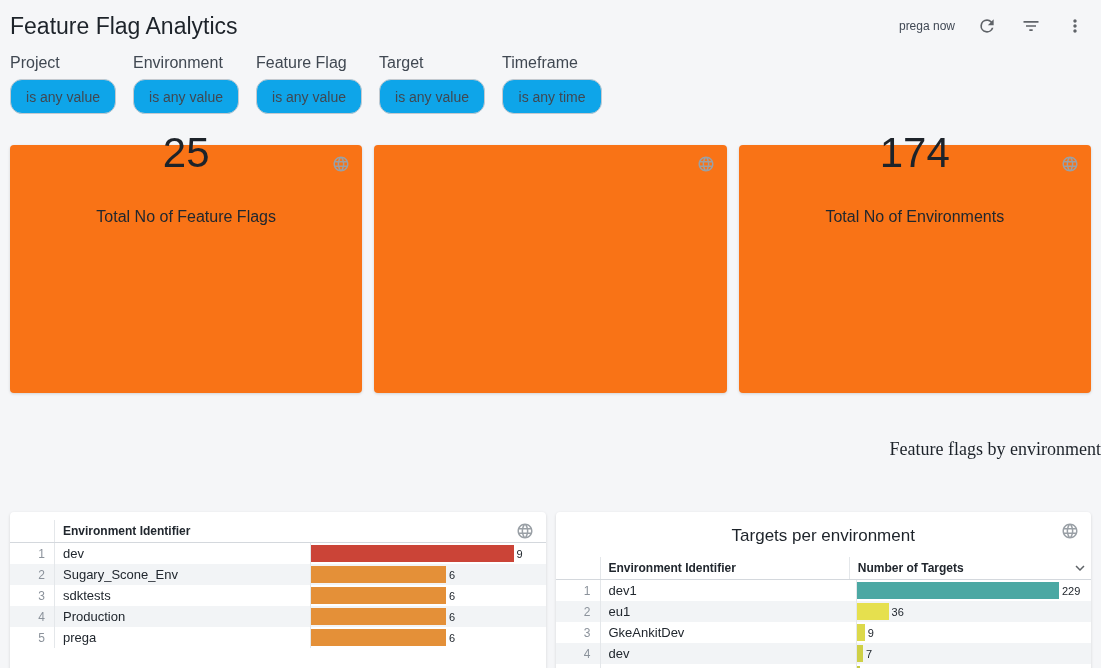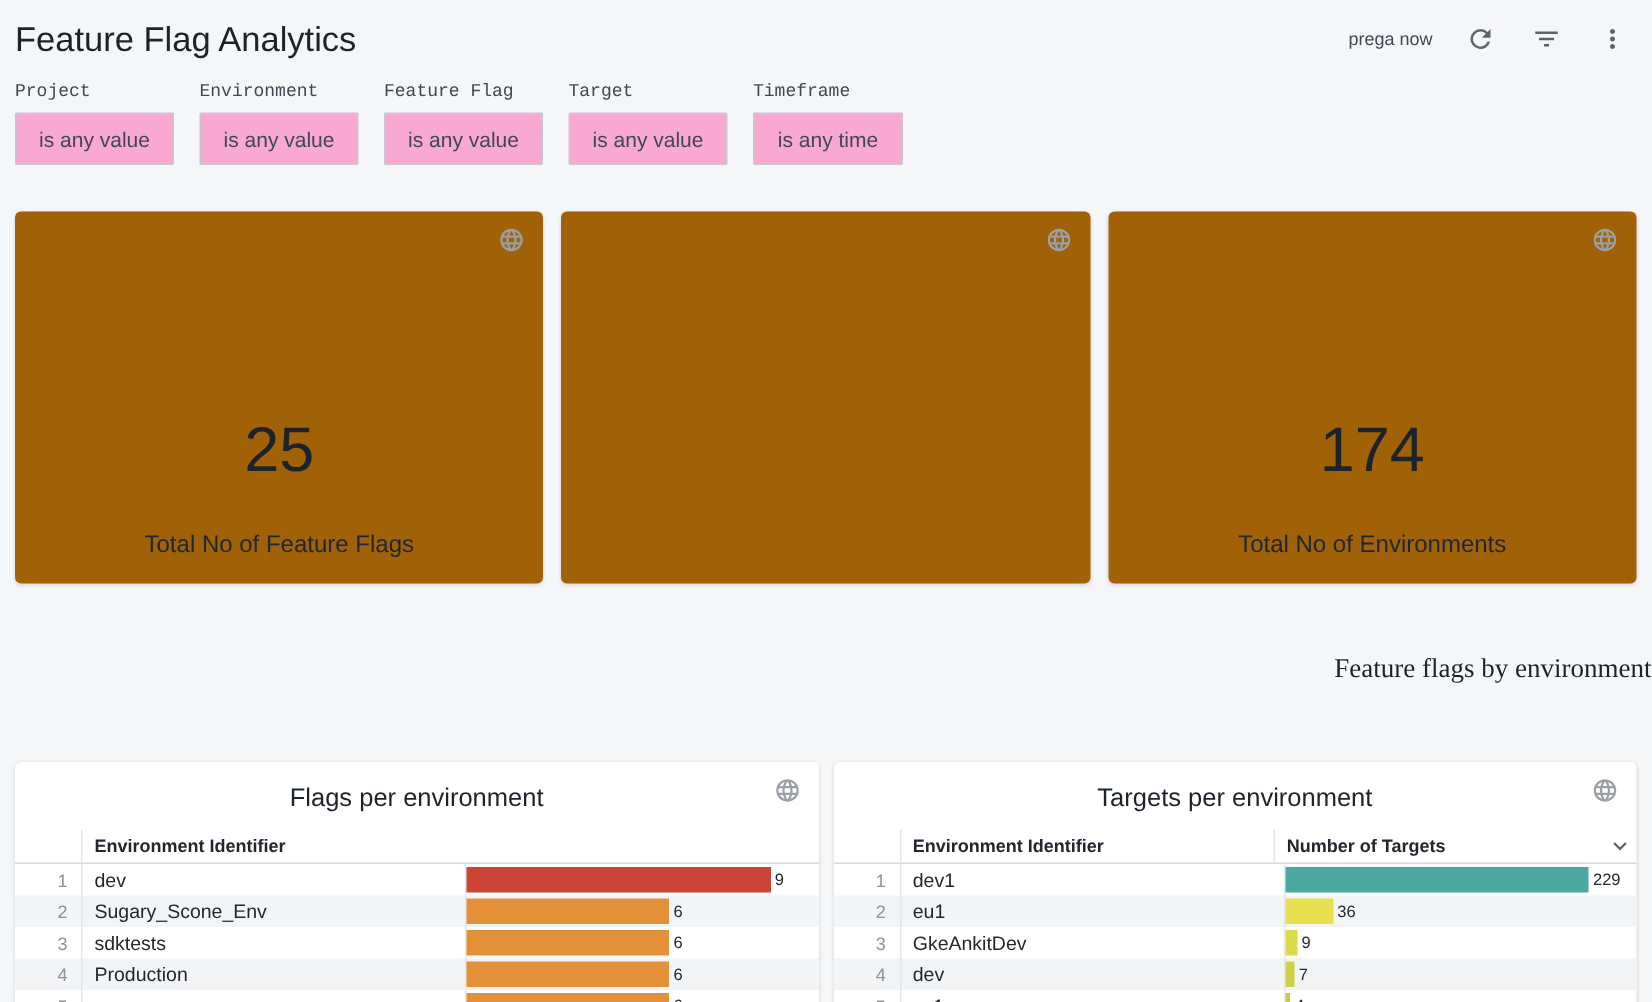--- a/index.html
+++ b/index.html
@@ -14,34 +14,34 @@
     display: flex; align-items: center; justify-content: space-between;
     padding: 8px 14px 2px 10px; height: 46px;
   }
   .page-title { font-size: 23px; font-weight: 400; margin: 0; color: #1d232a; }
   .topbar-right { display: flex; align-items: center; gap: 20px; }
   .updated { font-size: 12px; color: #404854; }
   .icon-btn { background: none; border: none; padding: 2px; cursor: pointer; display: flex; align-items: center; }
 
   .filters { display: flex; gap: 17px; padding: 8px 0 18px 10px; }
   .filter-group { display: flex; flex-direction: column; gap: 7px; }
-  .filter-label { font-size: 12px; color: #404852; font-family: Liberation Mono, monospace; }
+  .filter-label { font-size: 16px; color: #404852; }
   .filter-value {
     min-width: 106px; height: 35px; padding: 0 14px;
-    background: #f9a8d4; border: 1px solid #c3c9cf; border-radius: 1px;
+    background: #0ea5e9; border: 1px solid #c3c9cf; border-radius: 12px;
     font-size: 14px; color: #404852; font-family: inherit;
     cursor: pointer; text-align: center;
   }
   .filters .last .filter-value { min-width: 100px; }
 
   .stat-row { display: flex; gap: 12px; padding: 13px 10px 0 10px; }
   .stat-card {
-    flex: 1; height: 248px; background: #a16207; border-radius: 4px;
+    flex: 1; height: 248px; background: #f97316; border-radius: 4px;
     box-shadow: 0 1px 3px rgba(0,0,0,0.14); position: relative;
-    display: flex; flex-direction: column; align-items: center; justify-content: flex-end;
+    display: flex; flex-direction: column; align-items: center; justify-content: flex-start;
   }
   .stat-inner { transform: translateY(-16px); text-align: center; }
   .stat-value { font-size: 42px; font-weight: 400; color: #1d232a; }
   .stat-label { font-size: 16px; margin-top: 31px; color: #21272e; }
   .tile-globe { position: absolute; top: 10px; right: 12px; }
 
   .section-title {
     text-align: right; font-size: 18px; font-weight: 500;
     margin: 46px 0 0 0; color: #1d232a; font-family: Liberation Serif, serif;
   }
@@ -152,21 +152,20 @@
 
 <h2 class="section-title">Feature flags by environment</h2>
 
 <div class="tables">
   <div class="table-card">
     <span class="tile-globe">
       <svg viewBox="0 0 24 24" width="18" height="18" fill="#9aa0a6">
           <path d="M11.99 2C6.47 2 2 6.48 2 12s4.47 10 9.99 10C17.52 22 22 17.52 22 12S17.52 2 11.99 2zm6.93 6h-2.95a15.65 15.65 0 0 0-1.38-3.56A8.03 8.03 0 0 1 18.92 8zM12 4.04c.83 1.2 1.48 2.53 1.91 3.96h-3.82c.43-1.43 1.08-2.76 1.91-3.96zM4.26 14C4.1 13.36 4 12.69 4 12s.1-1.36.26-2h3.38c-.08.66-.14 1.32-.14 2s.06 1.34.14 2H4.26zm.82 2h2.95c.32 1.25.78 2.45 1.38 3.56A7.987 7.987 0 0 1 5.08 16zm2.95-8H5.08a7.987 7.987 0 0 1 4.33-3.56A15.65 15.65 0 0 0 8.03 8zM12 19.96c-.83-1.2-1.48-2.53-1.91-3.96h3.82c-.43 1.43-1.08 2.76-1.91 3.96zM14.34 14H9.66c-.09-.66-.16-1.32-.16-2s.07-1.35.16-2h4.68c.09.65.16 1.32.16 2s-.07 1.34-.16 2zm.25 5.56c.6-1.11 1.06-2.31 1.38-3.56h2.95a8.03 8.03 0 0 1-4.33 3.56zM16.36 14c.08-.66.14-1.32.14-2s-.06-1.34-.14-2h3.38c.16.64.26 1.31.26 2s-.1 1.36-.26 2h-3.38z"></path>
         </svg>
     </span>
-    <div class="table-title">Flags per environment</div>
     <div class="thead">
       <div class="th col-num"></div>
       <div class="col-env">
           <span class="th">Environment Identifier</span>
         </div>
     </div>
     <div>
         <div class="trow">
           <div class="cell num">1</div>
           <div class="cell env">dev</div>

